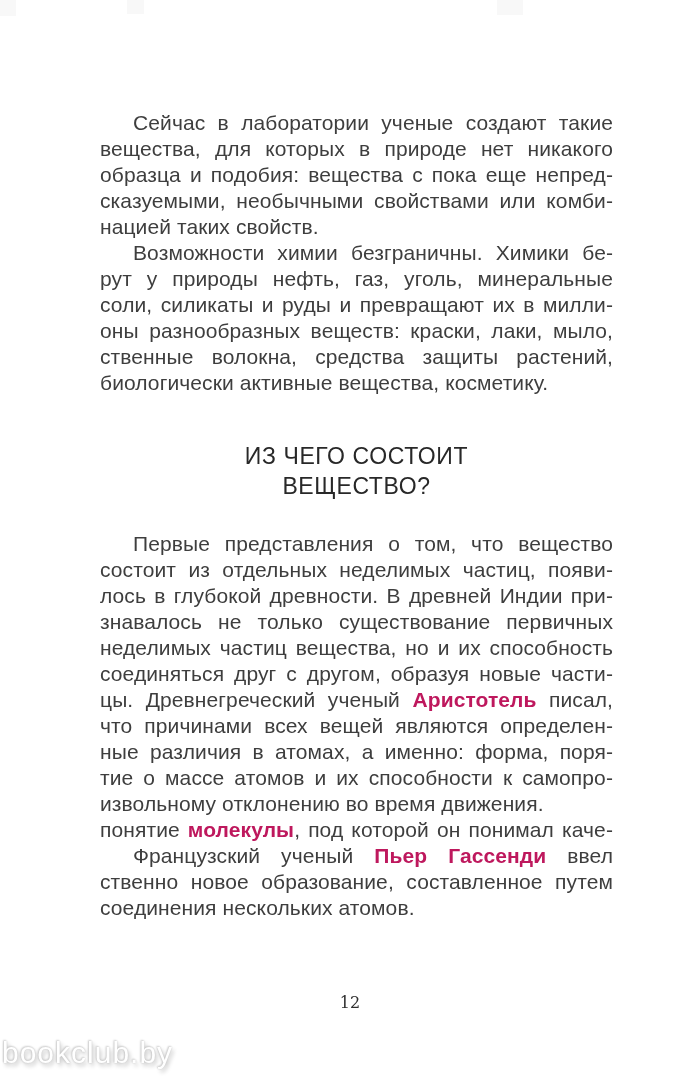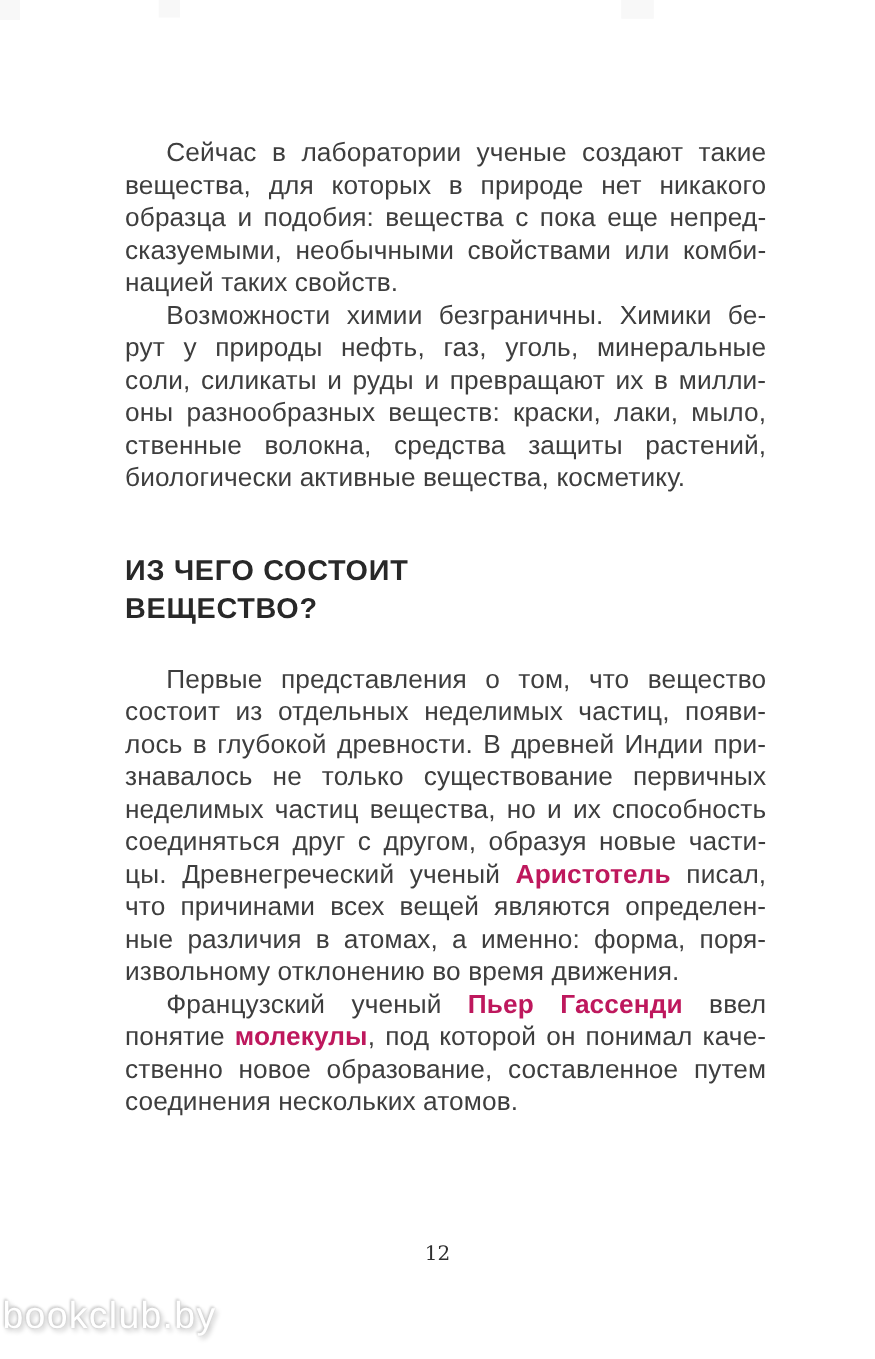--- a/index.html
+++ b/index.html
@@ -42,23 +42,24 @@
       text-align: left;
       text-align-last: left;
     }
     .ln.ind { text-indent: 33px; }
 
     .ln b { font-weight: 700; color: #be185d; }
 
     .heading {
       margin-top: 45px;
       margin-bottom: 30px;
+      text-align: center;
       font-size: 23px;
       line-height: 30px;
-      font-weight: 700;
+      font-weight: 400;
       letter-spacing: 0.6px;
       color: #282828;
     }
 
     .page-number {
       position: absolute;
       top: 993px;
       left: 0;
       width: 100%;
       text-align: center;
@@ -113,26 +114,27 @@
   <div class="para">
     <div class="ln ind">Первые представления о том, что вещество</div>
     <div class="ln">состоит из отдельных неделимых частиц, появи-</div>
     <div class="ln">лось в глубокой древности. В древней Индии при-</div>
     <div class="ln">знавалось не только существование первичных</div>
     <div class="ln">неделимых частиц вещества, но и их способность</div>
     <div class="ln">соединяться друг с другом, образуя новые части-</div>
     <div class="ln"><span>цы. Древнегреческий ученый</span> <b>Аристотель</b> <span>писал,</span></div>
     <div class="ln">что причинами всех вещей являются определен-</div>
     <div class="ln">ные различия в атомах, а именно: форма, поря-</div>
+    <div class="ln">тие о массе атомов и их способности к самопро-</div>
     <div class="ln last">извольному отклонению во время движения.</div>
   </div>
 
   <div class="para">
+    <div class="ln"><span>понятие</span> <b>молекулы</b><span>, под которой он понимал каче-</span></div>
     <div class="ln ind"><span>Французский ученый</span> <b>Пьер Гассенди</b> <span>ввел</span></div>
-    <div class="ln"><span>понятие</span> <b>молекулы</b><span>, под которой он понимал каче-</span></div>
     <div class="ln">ственно новое образование, составленное путем</div>
     <div class="ln last">соединения нескольких атомов.</div>
   </div>
 
 </div>
 
 <div class="page-number">12</div>
 
 <div class="watermark">bookclub.by</div>
 

